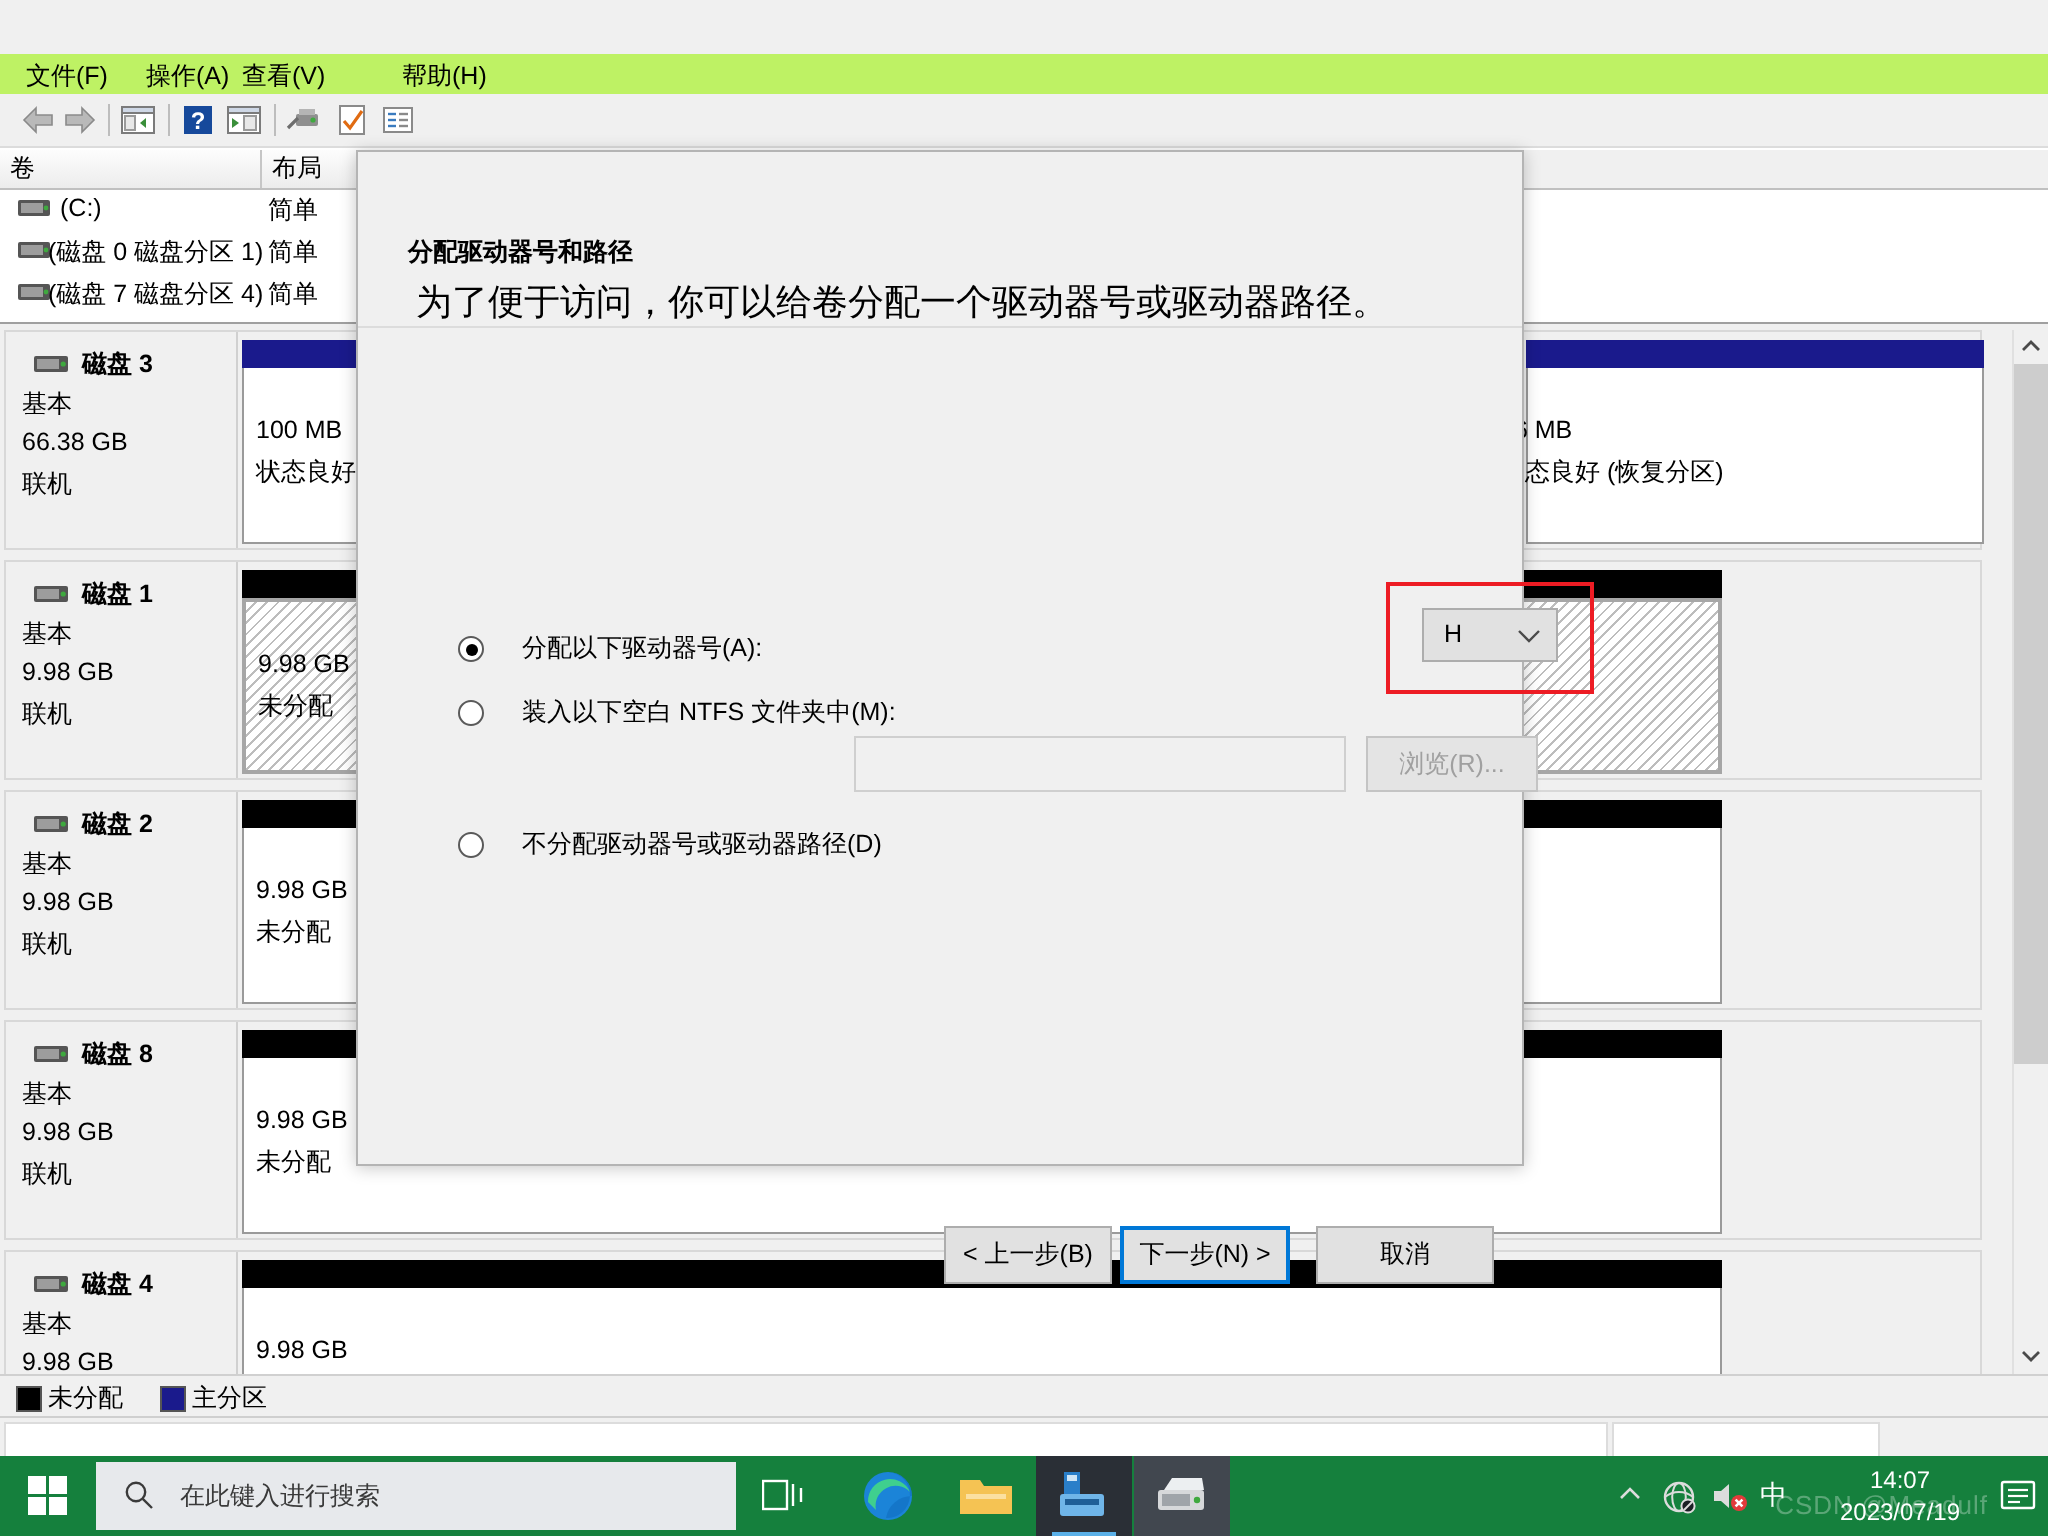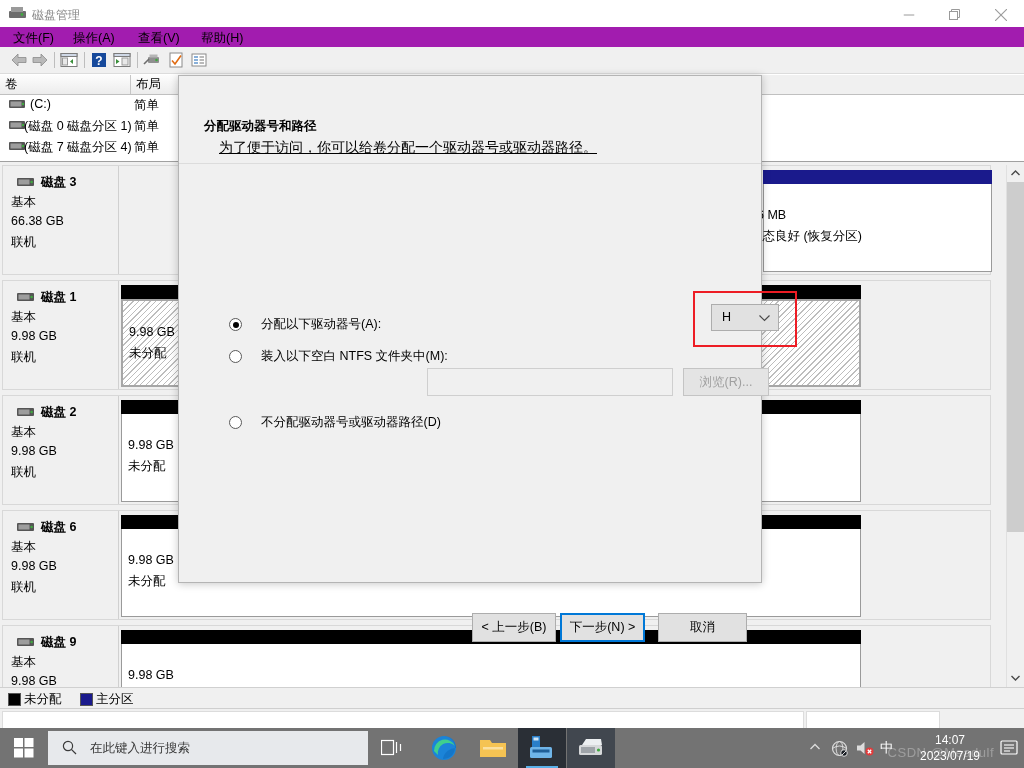--- a/index.html
+++ b/index.html
@@ -13,21 +13,21 @@
 
   
   .titlebar{position:absolute;left:0;top:0;width:1024px;height:30px;background:#ffffff;}
   .title-icon{position:absolute;left:9px;top:7px;width:17px;height:14px;}
   .title-text{position:absolute;left:32px;top:7px;font-size:12px;color:#888;}
   .wbtn{position:absolute;top:0;width:46px;height:30px;}
   .wbtn svg{position:absolute;left:50%;top:50%;transform:translate(-50%,-50%);}
   .wbtn-min{right:92px;} .wbtn-max{right:46px;} .wbtn-close{right:0;}
 
   
-  .menubar{position:absolute;left:0;top:27px;width:1024px;height:20px;background:#a21caf;}
+  .menubar{position:absolute;left:0;top:27px;width:1024px;height:20px;background:#bef264;}
   .menuitem{position:absolute;top:1px;font-size:12.5px;color:#000;padding:2px 5px;white-space:nowrap;}
 
   
   .toolbar{position:absolute;left:0;top:47px;width:1024px;height:26px;background:#f0f0f0;
            border-bottom:1px solid #dcdcdc;}
   .tbi{position:absolute;top:4px;width:18px;height:18px;}
   .tbsep{position:absolute;top:5px;width:1px;height:16px;background:#bdbdbd;}
 
   
   .client{position:absolute;left:0;top:74px;width:1024px;height:634px;background:#f0f0f0;
@@ -90,21 +90,21 @@
   
   .dlg{position:absolute;left:178px;top:75px;width:582px;height:506px;background:#f0f0f0;
        border:1px solid #b4b4b4;box-shadow:0 1px 8px rgba(0,0,0,.22);}
   .dlg-tb{position:absolute;left:0;top:0;width:100%;height:32px;background:#fff;}
   .dlg-title{position:absolute;left:16px;top:8px;font-size:12.5px;color:#000;}
   .dlg-close{position:absolute;right:0;top:0;width:44px;height:32px;}
   .dlg-close svg{position:absolute;left:50%;top:50%;transform:translate(-50%,-50%);}
   .dlg-head{position:absolute;left:0;top:32px;width:100%;height:55px;background:#f0f0f0;
             border-bottom:1px solid #dcdcdc;}
   .dlg-h1{position:absolute;left:25px;top:10px;font-size:12.5px;font-weight:bold;}
-  .dlg-h2{position:absolute;left:40px;top:31px;font-size:14px;text-decoration:underline;}
+  .dlg-h2{position:absolute;left:29px;top:31px;font-size:18px;}
   .dlg-body{position:absolute;left:0;top:88px;width:100%;height:357px;background:#f0f0f0;}
 
   .radio-row{position:absolute;left:50px;}
   .rd{position:absolute;left:0;top:2px;width:13px;height:13px;border-radius:50%;
       border:1px solid #5a5a5a;background:#fff;box-sizing:border-box;}
   .rd.on::after{content:"";position:absolute;left:2.5px;top:2.5px;width:6px;height:6px;
       border-radius:50%;background:#000;}
   .rd-lbl{position:absolute;left:20px;top:0;font-size:12.5px;white-space:nowrap;margin-left:12px;}
 
   .sel-hl{position:absolute;left:514px;top:215px;width:104px;height:56px;
@@ -118,21 +118,21 @@
           border:1px solid #cfcfcf;box-sizing:border-box;}
   .browse{position:absolute;left:504px;top:292px;width:86px;height:28px;background:#e4e4e4;
           border:1px solid #c4c4c4;box-sizing:border-box;color:#a0a0a0;font-size:12.5px;
           text-align:center;line-height:26px;}
 
   .dbtn{position:absolute;top:537px;height:29px;background:#e1e1e1;border:1px solid #adadad;
         box-sizing:border-box;font-size:12.5px;text-align:center;line-height:27px;}
   .dbtn.def{border:2px solid #0078d7;line-height:25px;}
 
   
-  .taskbar{position:absolute;left:0;bottom:0;width:1024px;height:40px;background:#737373;}
+  .taskbar{position:absolute;left:0;bottom:0;width:1024px;height:40px;background:#15803d;}
   .tb-start{position:absolute;left:0;top:0;width:48px;height:40px;}
   .tb-search{position:absolute;left:48px;top:3px;width:320px;height:34px;background:#e7e9ec;}
   .tb-search-ico{position:absolute;left:14px;top:9px;}
   .tb-search-tx{position:absolute;left:42px;top:9px;font-size:12.5px;color:#3a3a3a;}
   .tb-app{position:absolute;top:0;width:48px;height:40px;}
   .tb-app.active{background:#2a2f36;}
   .tb-app.active::after{content:"";position:absolute;left:8px;bottom:0;width:32px;height:2px;background:#5ab0e8;}
   .tb-app.running{background:#41474f;}
   .tray{position:absolute;top:0;height:40px;}
   .tray-ico{position:absolute;top:12px;}
@@ -140,51 +140,25 @@
   .tb-clk2{position:absolute;right:38px;top:21px;width:72px;text-align:center;font-size:12px;color:#fff;}
   .tb-act{position:absolute;right:4px;top:10px;}
   .watermark{position:absolute;right:30px;bottom:8px;font-size:13px;color:rgba(255,255,255,.30);
              white-space:nowrap;letter-spacing:.5px;}
 </style>
 </head>
 <body>
 
 <div id="root">
 
-  <div class="titlebar">
-    <svg class="title-icon" viewBox="0 0 17 14">
-      <rect x="0" y="4" width="17" height="7" rx="1" fill="#6d6d6d"></rect>
-      <rect x="2" y="0" width="12" height="5" fill="#9a9a9a"></rect>
-      <circle cx="13" cy="7.5" r="1.4" fill="#3fa93f"></circle>
-    </svg>
-    <div class="title-text">磁盘管理</div>
-
-    <div class="wbtn wbtn-min">
-      <svg width="11" height="11" viewBox="0 0 11 11">
-          <line x1="0" y1="5.5" x2="11" y2="5.5" stroke="#9a9a9a" stroke-width="1"></line>
-        </svg>
-    </div>
-    <div class="wbtn wbtn-max">
-      <svg width="12" height="12" viewBox="0 0 12 12">
-        <rect x="0.5" y="2.5" width="8" height="8" fill="none" stroke="#9a9a9a"></rect>
-        <polyline points="2.5,2.5 2.5,0.5 10.5,0.5 10.5,8.5 8.5,8.5" fill="none" stroke="#9a9a9a"></polyline>
-      </svg>
-    </div>
-    <div class="wbtn wbtn-close">
-      <svg width="12" height="12" viewBox="0 0 12 12">
-        <line x1="0" y1="0" x2="12" y2="12" stroke="#9a9a9a" stroke-width="1.1"></line>
-        <line x1="12" y1="0" x2="0" y2="12" stroke="#9a9a9a" stroke-width="1.1"></line>
-      </svg>
-    </div>
-  </div>
 
   <div class="menubar">
     <div class="menuitem" style="left:8px">文件(F)</div>
     <div class="menuitem" style="left:68px">操作(A)</div>
-    <div class="menuitem" style="left:133px">查看(V)</div>
+    <div class="menuitem" style="left:116px">查看(V)</div>
     <div class="menuitem" style="left:196px">帮助(H)</div>
   </div>
 
   <div class="toolbar">
     <svg class="tbi" style="left:10px" viewBox="0 0 18 18">
       <path d="M8 3 L2 9 L8 15 L8 11.5 L16 11.5 L16 6.5 L8 6.5 Z" fill="#b9b9b9" stroke="#8a8a8a" stroke-width="0.8"></path>
     </svg>
     <svg class="tbi" style="left:31px" viewBox="0 0 18 18">
       <path d="M10 3 L16 9 L10 15 L10 11.5 L2 11.5 L2 6.5 L10 6.5 Z" fill="#b9b9b9" stroke="#8a8a8a" stroke-width="0.8"></path>
     </svg>
@@ -278,20 +252,27 @@
           <svg class="disk-ico" viewBox="0 0 17 12">
             <rect x="0" y="1" width="17" height="8" rx="1" fill="#555"></rect>
             <rect x="1.5" y="2.5" width="11" height="5" fill="#9d9d9d"></rect>
             <circle cx="14.6" cy="5" r="1.3" fill="#3fa93f"></circle>
           </svg>
           <div class="disk-title">磁盘 3</div>
           <div class="disk-l1">基本</div>
           <div class="disk-l2">66.38 GB</div>
           <div class="disk-l3">联机</div>
         </div>
+        <div class="part" style="left:118px;width:60px;height:102px">
+          <div class="part-cap" style="background:#1a1a8c"></div>
+          <div class="part-body">
+            <div class="part-t1" style="top:24px">100 MB</div>
+            <div class="part-t2" style="top:44px">状态良好</div>
+          </div>
+        </div>
         <div class="part" style="left:180px;width:578px;height:102px">
           <div class="part-cap" style="background:#1a1a8c"></div>
           <div class="part-body"></div>
         </div>
         <div class="part" style="left:760px;width:229px;height:102px">
           <div class="part-cap" style="background:#1a1a8c"></div>
           <div class="part-body">
             <div class="part-t1" style="top:24px;left:-14px">16 MB</div>
             <div class="part-t2" style="top:44px;left:-14px">状态良好 (恢复分区)</div>
           </div>
@@ -340,42 +321,42 @@
         </div>
       </div>
 
       <div class="disk-row" style="top:345px;height:110px">
         <div class="disk-info">
           <svg class="disk-ico" viewBox="0 0 17 12">
             <rect x="0" y="1" width="17" height="8" rx="1" fill="#555"></rect>
             <rect x="1.5" y="2.5" width="11" height="5" fill="#9d9d9d"></rect>
             <circle cx="14.6" cy="5" r="1.3" fill="#3fa93f"></circle>
           </svg>
-          <div class="disk-title">磁盘 6</div>
+          <div class="disk-title">磁盘 8</div>
           <div class="disk-l1">基本</div>
           <div class="disk-l2">9.98 GB</div>
           <div class="disk-l3">联机</div>
         </div>
         <div class="part" style="left:118px;width:740px;height:102px">
           <div class="part-cap" style="background:#000000"></div>
           <div class="part-body">
             <div class="part-t1" style="top:24px">9.98 GB</div>
             <div class="part-t2" style="top:44px">未分配</div>
           </div>
         </div>
       </div>
 
       <div class="disk-row" style="top:460px;height:110px">
         <div class="disk-info">
           <svg class="disk-ico" viewBox="0 0 17 12">
             <rect x="0" y="1" width="17" height="8" rx="1" fill="#555"></rect>
             <rect x="1.5" y="2.5" width="11" height="5" fill="#9d9d9d"></rect>
             <circle cx="14.6" cy="5" r="1.3" fill="#3fa93f"></circle>
           </svg>
-          <div class="disk-title">磁盘 9</div>
+          <div class="disk-title">磁盘 4</div>
           <div class="disk-l1">基本</div>
           <div class="disk-l2">9.98 GB</div>
 
         </div>
         <div class="part" style="left:118px;width:740px;height:102px">
           <div class="part-cap" style="background:#000000"></div>
           <div class="part-body">
             <div class="part-t1" style="top:24px">9.98 GB</div>
 
           </div>

